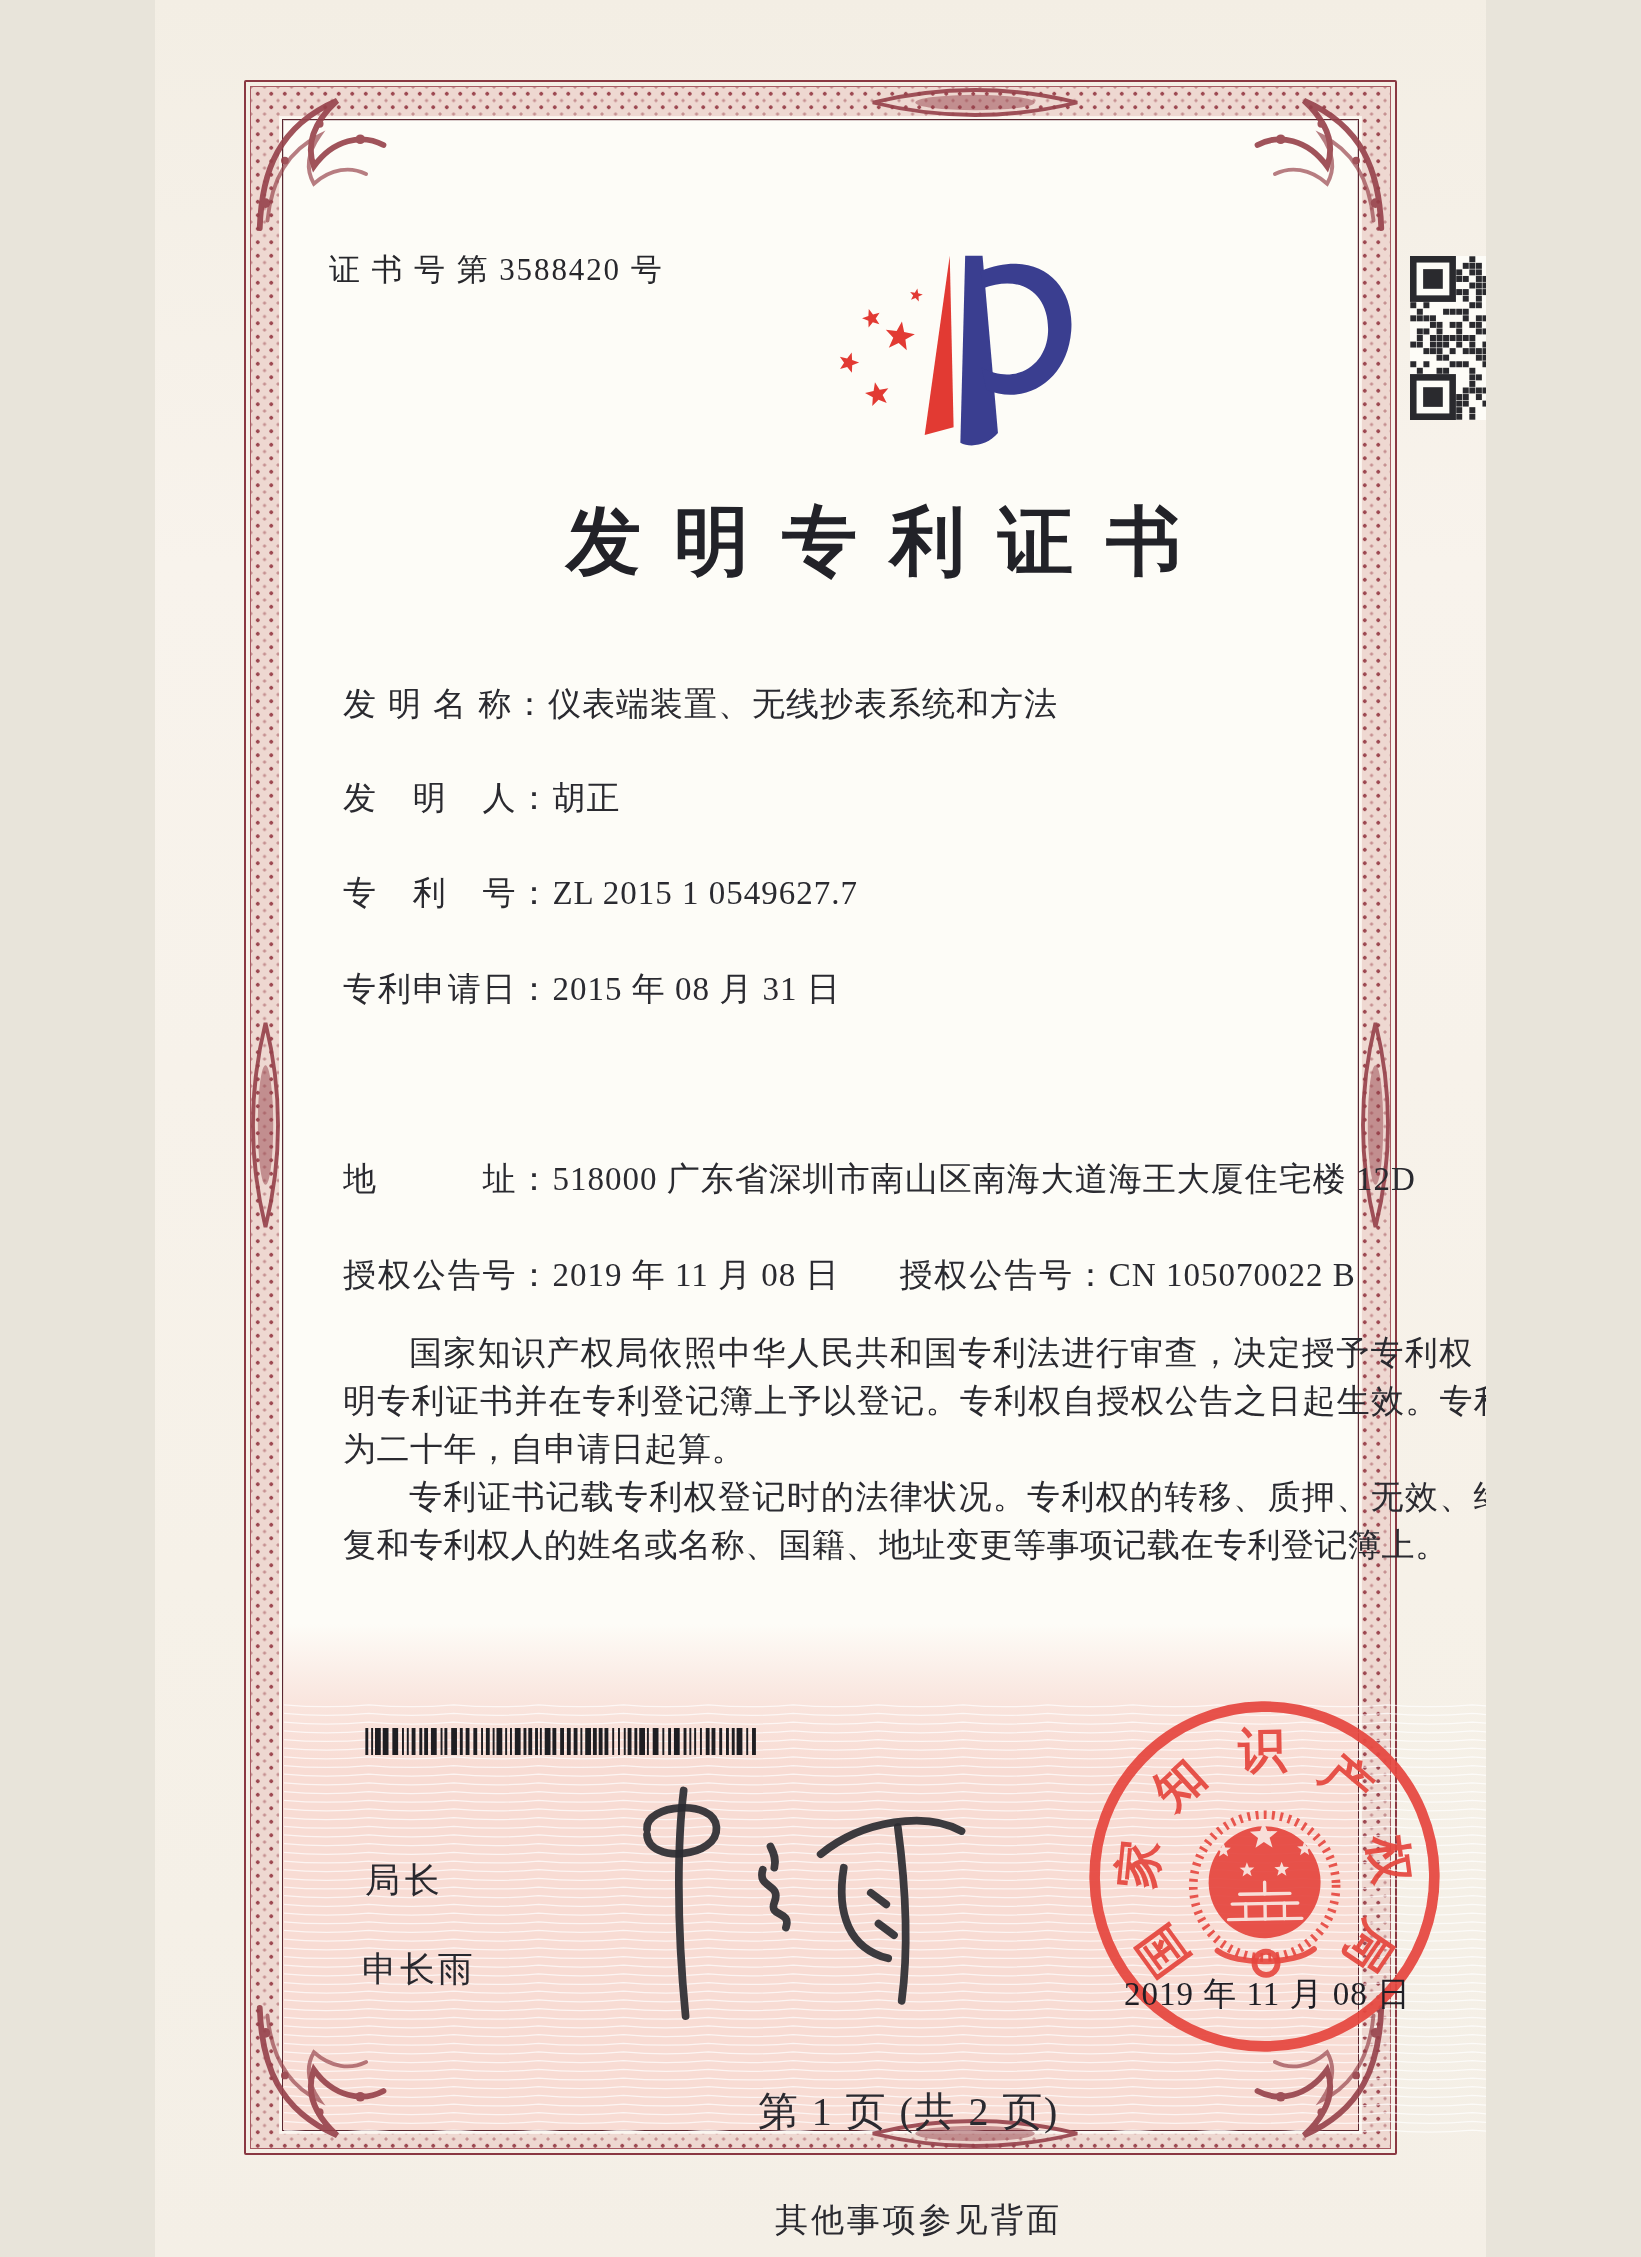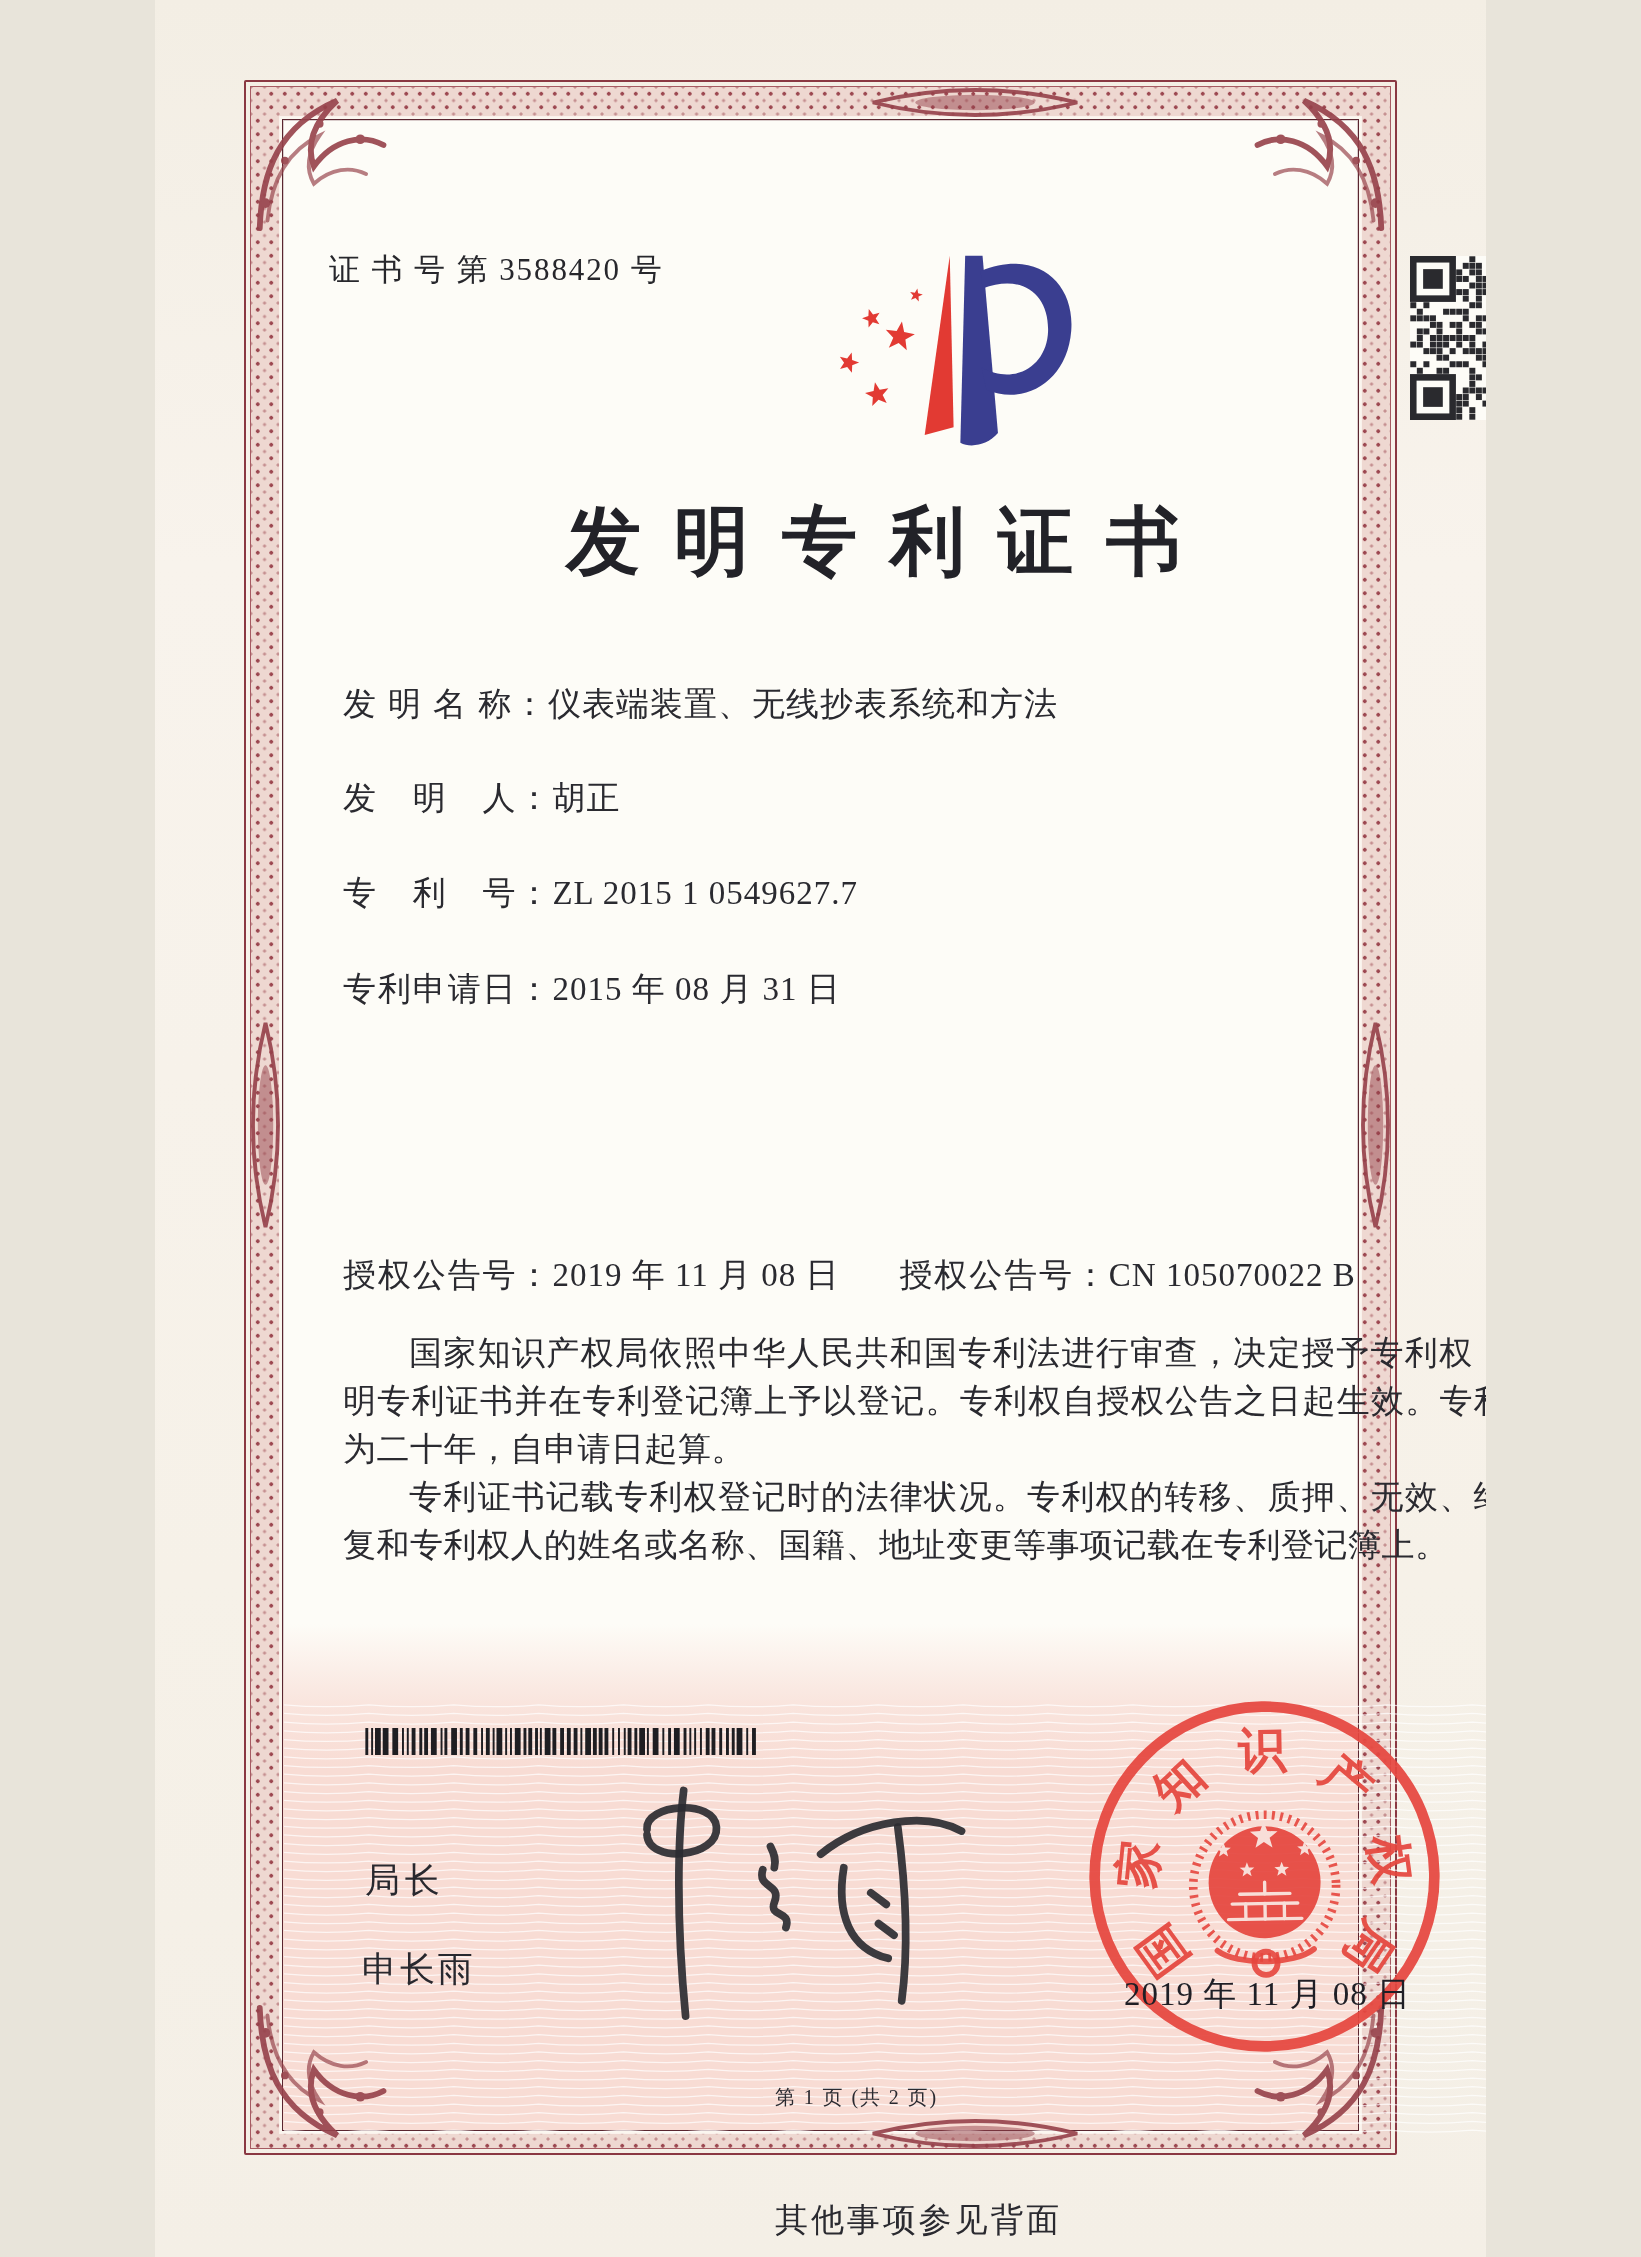--- a/index.html
+++ b/index.html
@@ -52,21 +52,21 @@
   
   .paras{left:188px;top:1329px;width:1267px;font-size:33px;line-height:48px;letter-spacing:0.5px;text-align:justify;color:#2a2a30;}
   .paras p{margin:0;text-indent:66px;}
   
   .barcode{left:210px;top:1728px;width:398px;height:27px;}
   .bureau-title{left:210px;top:1857px;font-size:35px;letter-spacing:4.8px;color:#28282e;}
   .bureau-name{left:207px;top:1946px;font-size:35px;letter-spacing:2.9px;color:#28282e;}
   .signature{left:436px;top:1777px;width:386px;height:246px;}
   .seal{left:930px;top:1697px;width:359px;height:359px;transform:rotate(-1deg);}
   .seal-date{left:969px;top:1972px;font-size:33px;letter-spacing:1px;white-space:nowrap;color:#1f1f26;}
-  .page-num{left:620px;top:2084px;font-size:20px;letter-spacing:1.9px;color:#2a2a30;}
+  .page-num{left:603px;top:2084px;font-size:40px;letter-spacing:1.9px;color:#2a2a30;}
   .back-note{left:620px;top:2198px;font-size:33px;letter-spacing:2.9px;color:#2a2a30;}
 </style>
 </head>
 <body>
 
 <div class="page">
 
   <div class="abs frame-outer"></div>
   <div class="abs frame-band"></div>
   <div class="abs frame-hole"></div>
@@ -432,20 +432,21 @@
         <rect x="0" y="122.39999999999999" width="47.6" height="47.6" fill="#2a2a2e"></rect>
         <rect x="6.8" y="129.2" width="34" height="34" fill="#fdfcf7"></rect>
         <rect x="13.6" y="136" width="20.4" height="20.4" fill="#2a2a2e"></rect>
       </svg></div>
   <div class="abs doc-title">发明专利证书</div>
 
   <div class="abs field f0"><span class="flabel">发 明 名 称：</span><span>仪表端装置、无线抄表系统和方法</span></div>
   <div class="abs field f1"><span class="flabel">发　明　人：</span><span>胡正</span></div>
   <div class="abs field f2"><span class="flabel">专　利　号：</span><span>ZL 2015 1 0549627.7</span></div>
   <div class="abs field f3"><span class="flabel">专利申请日：</span><span>2015 年 08 月 31 日</span></div>
+  <div class="abs field f5"><span class="flabel">地　　　址：</span><span>518000 广东省深圳市南山区南海大道海王大厦住宅楼 12D</span></div>
   <div class="abs field f6">
     <span class="flabel">授权公告号：</span><span>2019 年 11 月 08 日</span><span class="flabel grant-no">授权公告号：</span><span>CN 105070022 B</span>
   </div>
 
   <div class="abs paras">
     <p>国家知识产权局依照中华人民共和国专利法进行审查，决定授予专利权，颁发发明专利证书并在专利登记簿上予以登记。专利权自授权公告之日起生效。专利权期限为二十年，自申请日起算。</p>
     <p>专利证书记载专利权登记时的法律状况。专利权的转移、质押、无效、终止、恢复和专利权人的姓名或名称、国籍、地址变更等事项记载在专利登记簿上。</p>
   </div>
 
   <svg class="abs barcode" viewBox="0 0 412 28">

